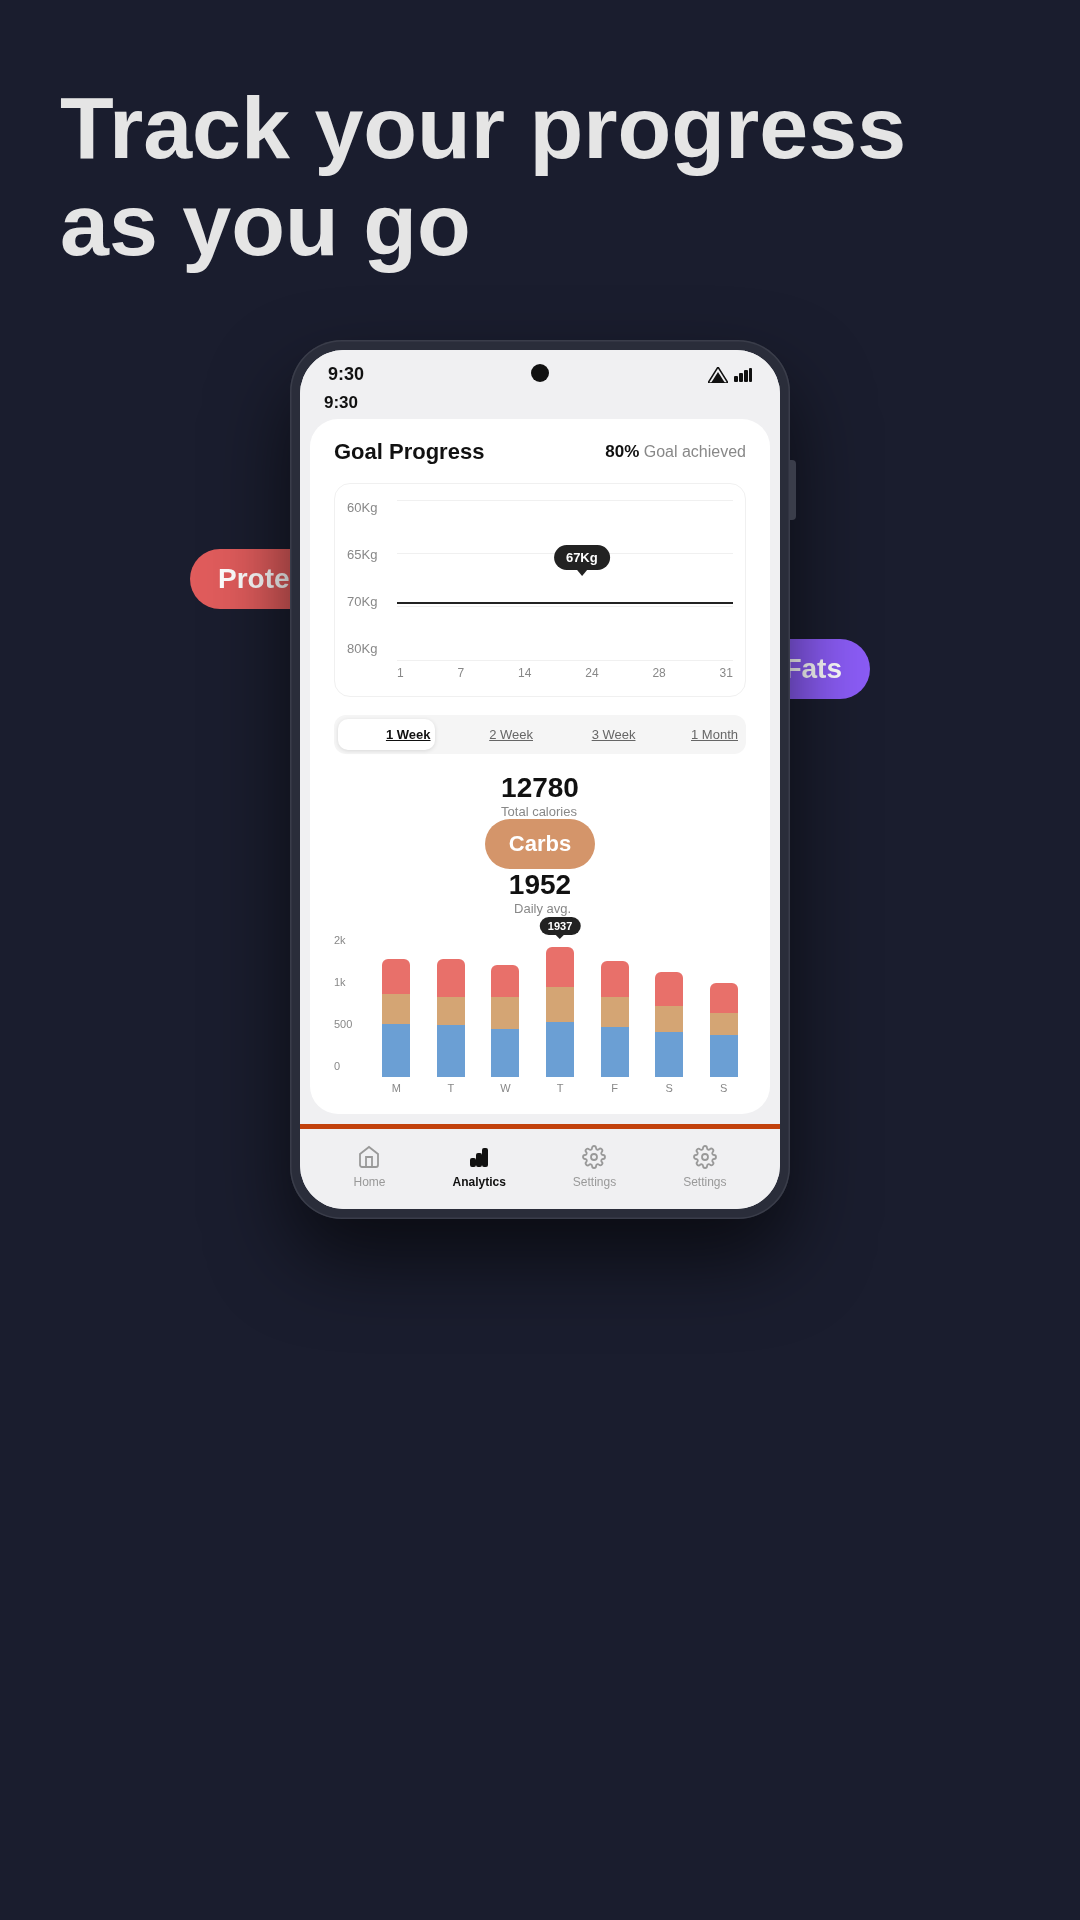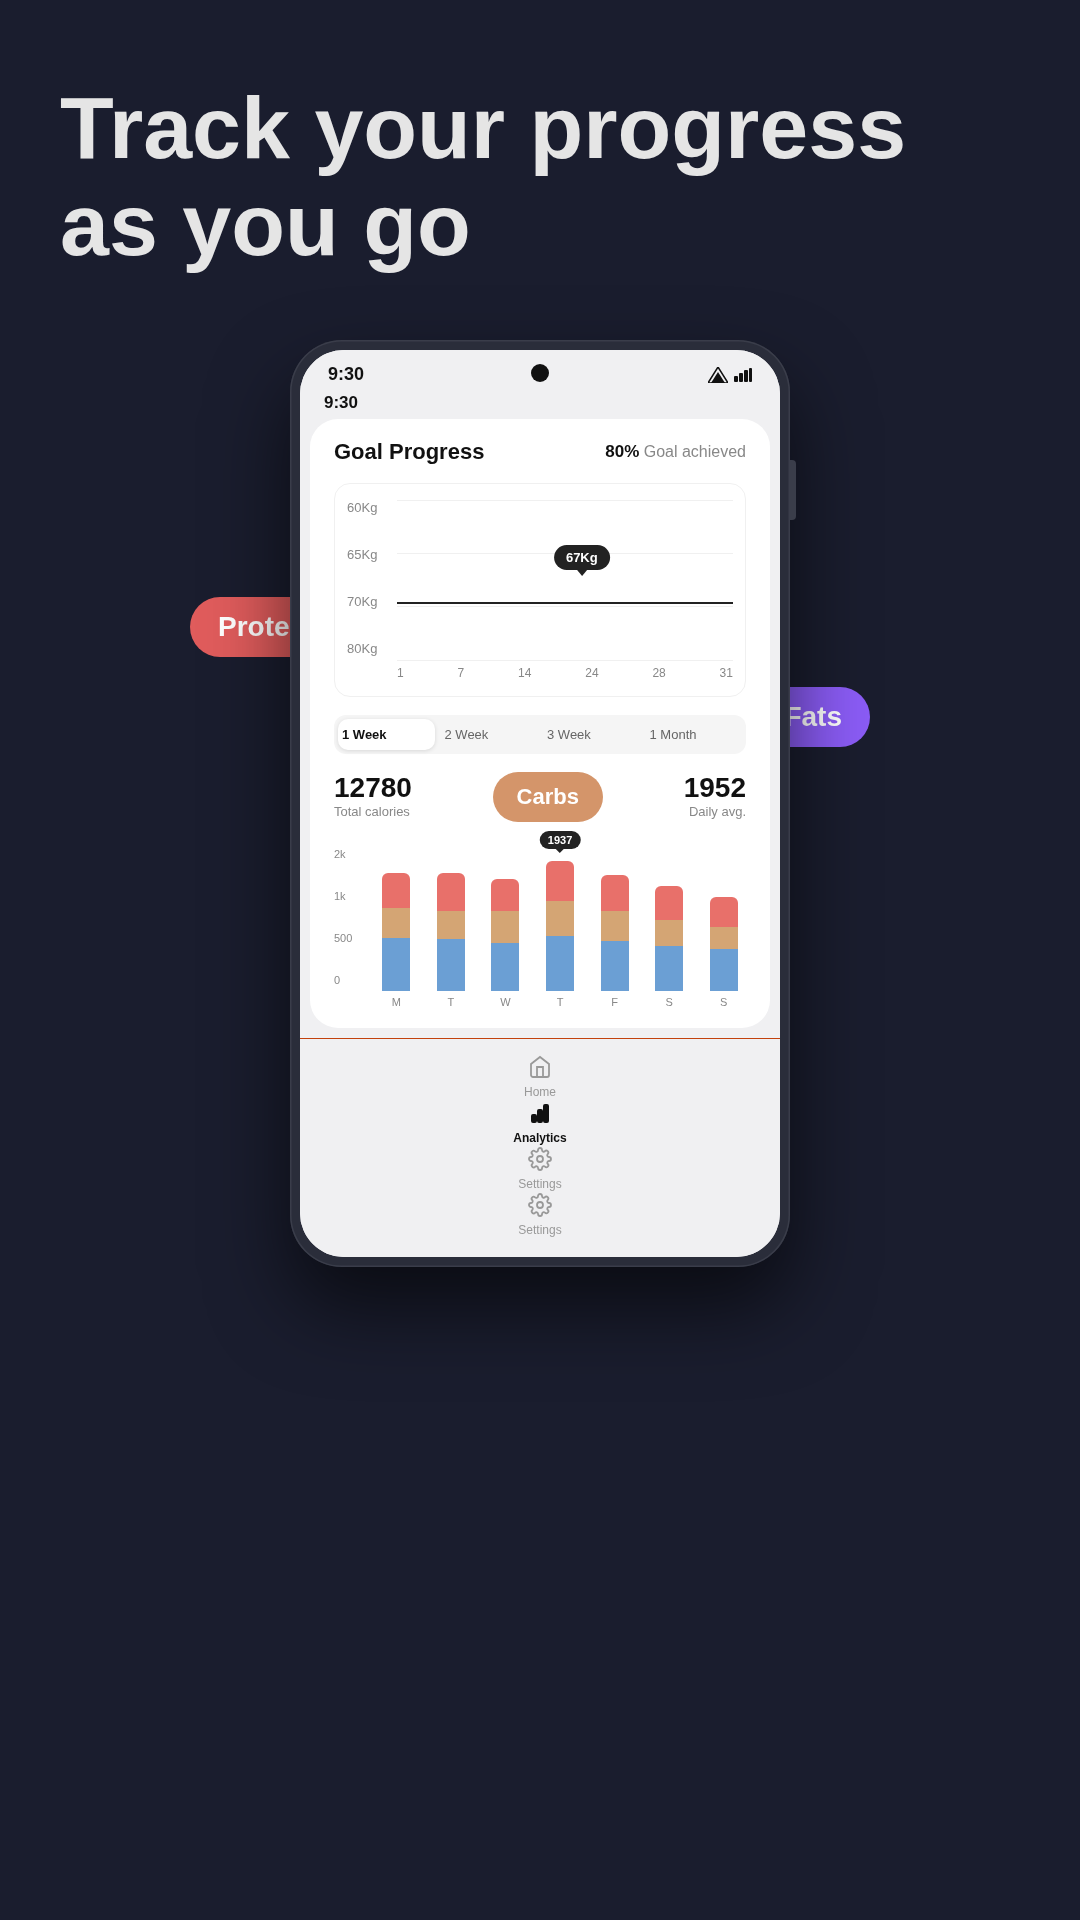--- a/index.html
+++ b/index.html
@@ -264,42 +264,44 @@
       display: flex;
       gap: 6px;
       margin-bottom: 18px;
       background: #f5f5f5;
       border-radius: 12px;
       padding: 4px;
     }
 
     .week-tab {
       flex: 1;
-      text-align: left;
+      text-align: right;
       padding: 8px 4px;
       border-radius: 10px;
       font-size: 13px;
       font-weight: 500;
       color: #666;
       cursor: pointer;
+      text-decoration: underline;
     }
 
     .week-tab.active {
       background: #ffffff;
       color: #111;
       font-weight: 700;
       box-shadow: 0 1px 4px rgba(0,0,0,0.12);
     }
 
     
     .stats-row {
       display: flex;
       justify-content: space-between;
-      align-items: flex-start;
-      margin-bottom: 26px;
+      align-items: center;
+      margin-bottom: 18px;
+      flex-direction: column;
     }
 
     .stat-item .stat-value {
       font-size: 28px;
       font-weight: 800;
       color: #111;
     }
 
     .stat-item .stat-label {
       font-size: 13px;
@@ -400,22 +402,21 @@
       border-right: 4px solid transparent;
       border-top: 4px solid #222;
     }
 
     
     .bottom-nav {
       display: flex;
       justify-content: space-around;
       padding: 14px 20px 20px;
       background: #f0f0f2;
-      border-top: 1px solid #c2410c;
-      flex-direction: column;
+      border-top: 5px solid #c2410c;
     }
 
     .nav-item {
       display: flex;
       flex-direction: column;
       align-items: center;
       gap: 4px;
       cursor: pointer;
     }
 

